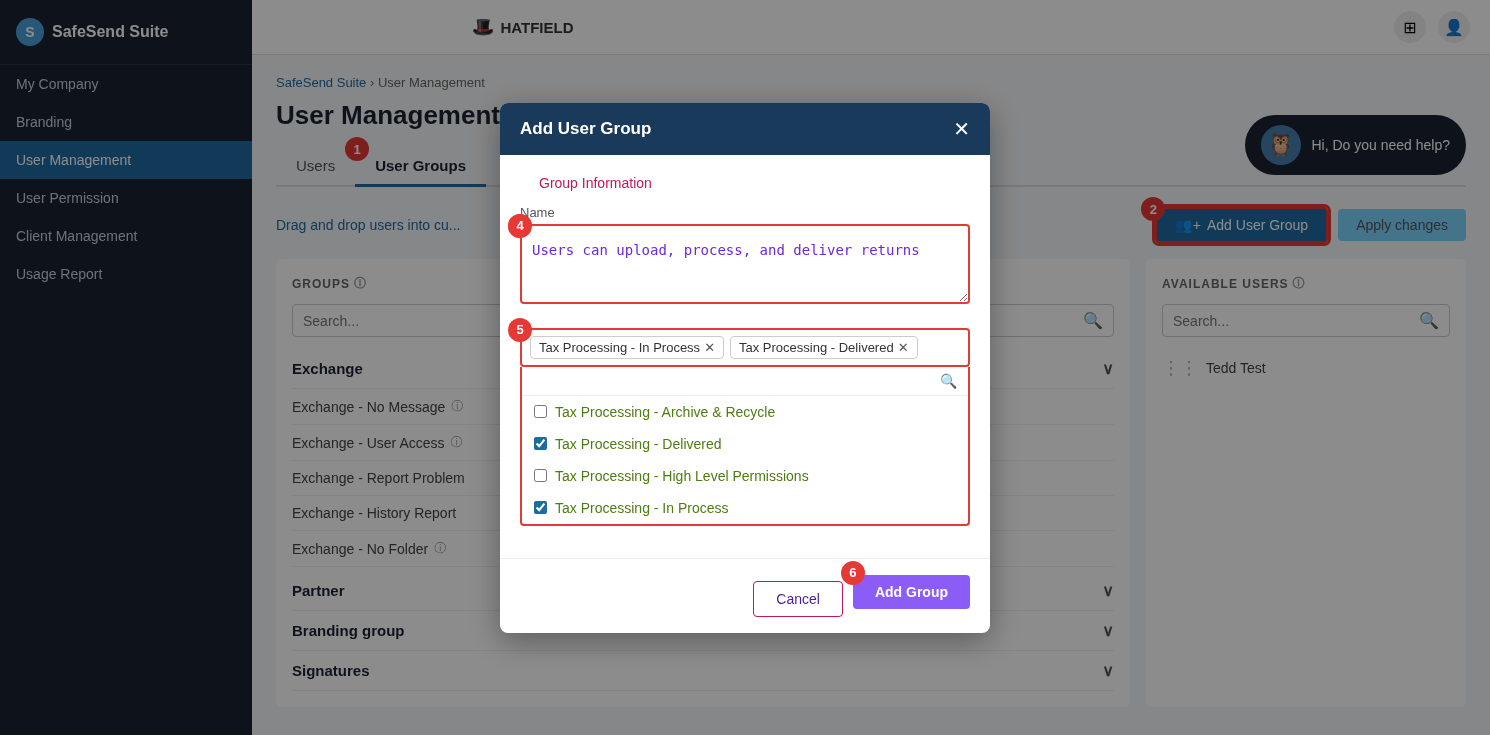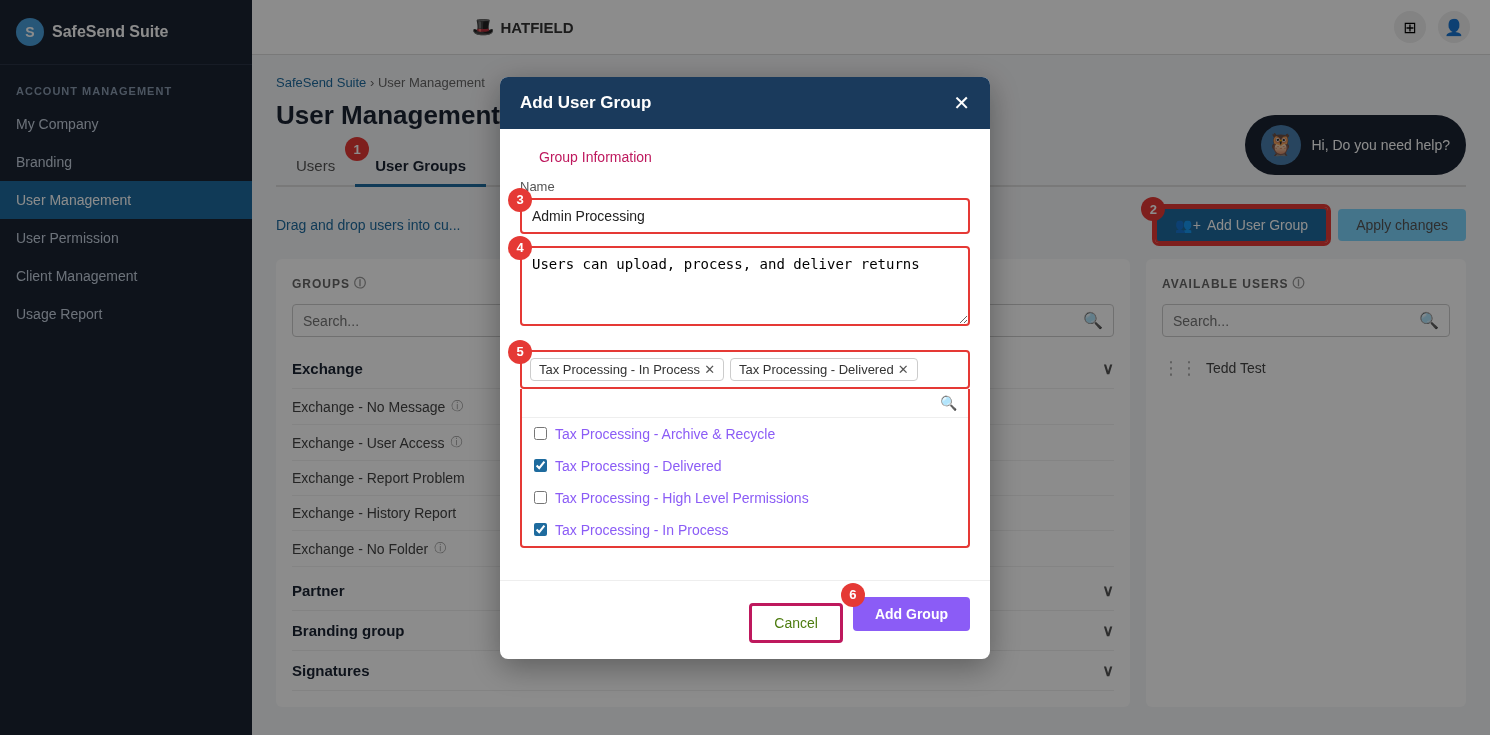--- a/index.html
+++ b/index.html
@@ -319,27 +319,27 @@
       padding: 8px 10px;
       font-size: 14px;
       outline: none;
       margin-bottom: 12px;
       color: #222;
     }
     .form-textarea {
       width: 100%;
       border: 2px solid #e53935;
       border-radius: 4px;
-      padding: 8px 10px;
+      padding: 16px 10px;
       font-size: 14px;
       outline: none;
       resize: vertical;
       min-height: 80px;
       margin-bottom: 20px;
-      color: #000000;
+      color: #6d28d9;
     }
     .roles-label { font-size: 13px; color: #555; margin-bottom: 6px; }
     .roles-tags {
       display: flex;
       flex-wrap: wrap;
       gap: 6px;
       border: 2px solid #e53935;
       border-radius: 4px;
       padding: 6px 8px;
       margin-bottom: 0;
@@ -380,41 +380,41 @@
     .role-option {
       padding: 8px 12px;
       display: flex;
       align-items: center;
       gap: 8px;
       font-size: 14px;
       color: #333;
       cursor: pointer;
     }
     .role-option input[type="checkbox"] { accent-color: #1e6b9e; }
-    .role-option .role-name { color: #8b5cf6; }
+    .role-option .role-name { color: #4d7c0f; }
     .roles-dropdown-scroll {
       max-height: 140px;
       overflow-y: auto;
       position: relative;
     }
     .modal-footer {
       display: flex;
       justify-content: flex-end;
       gap: 10px;
       padding: 16px 20px;
       border-top: 1px solid #eee;
     }
     .btn-cancel {
       background: white;
-      border: 3px solid #be185d;
+      border: 1px solid #be185d;
       border-radius: 4px;
       padding: 9px 22px;
       font-size: 14px;
       cursor: pointer;
-      color: #4d7c0f;
+      color: #4c1d95;
       margin-top: 6px;
     }
     .btn-add-group-modal {
       background: #8b5cf6;
       color: white;
       border: none;
       border-radius: 4px;
       padding: 9px 22px;
       font-size: 14px;
       cursor: pointer;
@@ -449,21 +449,20 @@
     }
   </style>
 </head>
 <body>
 
 <div class="sidebar">
   <div class="sidebar-logo">
     <div class="logo-icon">S</div>
     <span class="logo-text">SafeSend Suite</span>
   </div>
-  <div class="sidebar-section-label">ACCOUNT MANAGEMENT</div>
   <div class="sidebar-item">My Company</div>
   <div class="sidebar-item">Branding</div>
   <div class="sidebar-item active">User Management</div>
   <div class="sidebar-item">User Permission</div>
   <div class="sidebar-item">Client Management</div>
   <div class="sidebar-item">Usage Report</div>
 </div>
 
 <div class="main">
 
@@ -587,21 +586,20 @@
       <span class="modal-header-title">Add User Group</span>
       <button class="modal-close">✕</button>
     </div>
 
     <div class="modal-body">
       <div class="modal-section-title">Group Information</div>
 
       <div class="form-label">Name</div>
       <div style="position:relative;">
         <div class="step-bubble" style="top:-10px; left:-12px;">3</div>
-        <input class="form-input" type="text" value="Admin Processing" style="">
       </div>
 
       <div style="position:relative;">
         <div class="step-bubble" style="top:-10px; left:-12px;">4</div>
         <textarea class="form-textarea" style="">Users can upload, process, and deliver returns</textarea>
       </div>
 
       <div style="position:relative;">
         <div class="step-bubble" style="top:-10px; left:-12px;">5</div>
         <div class="roles-tags">

